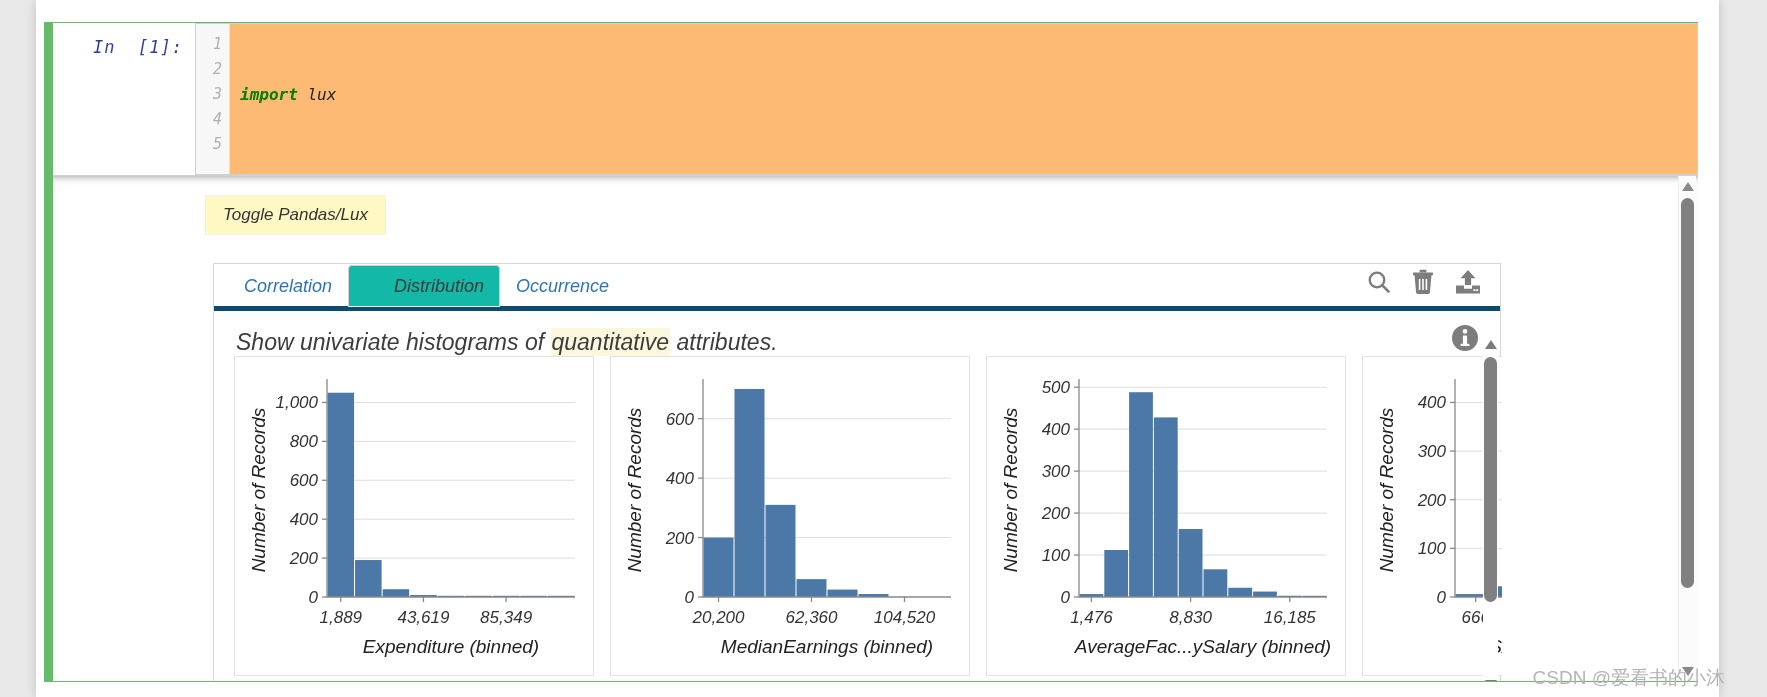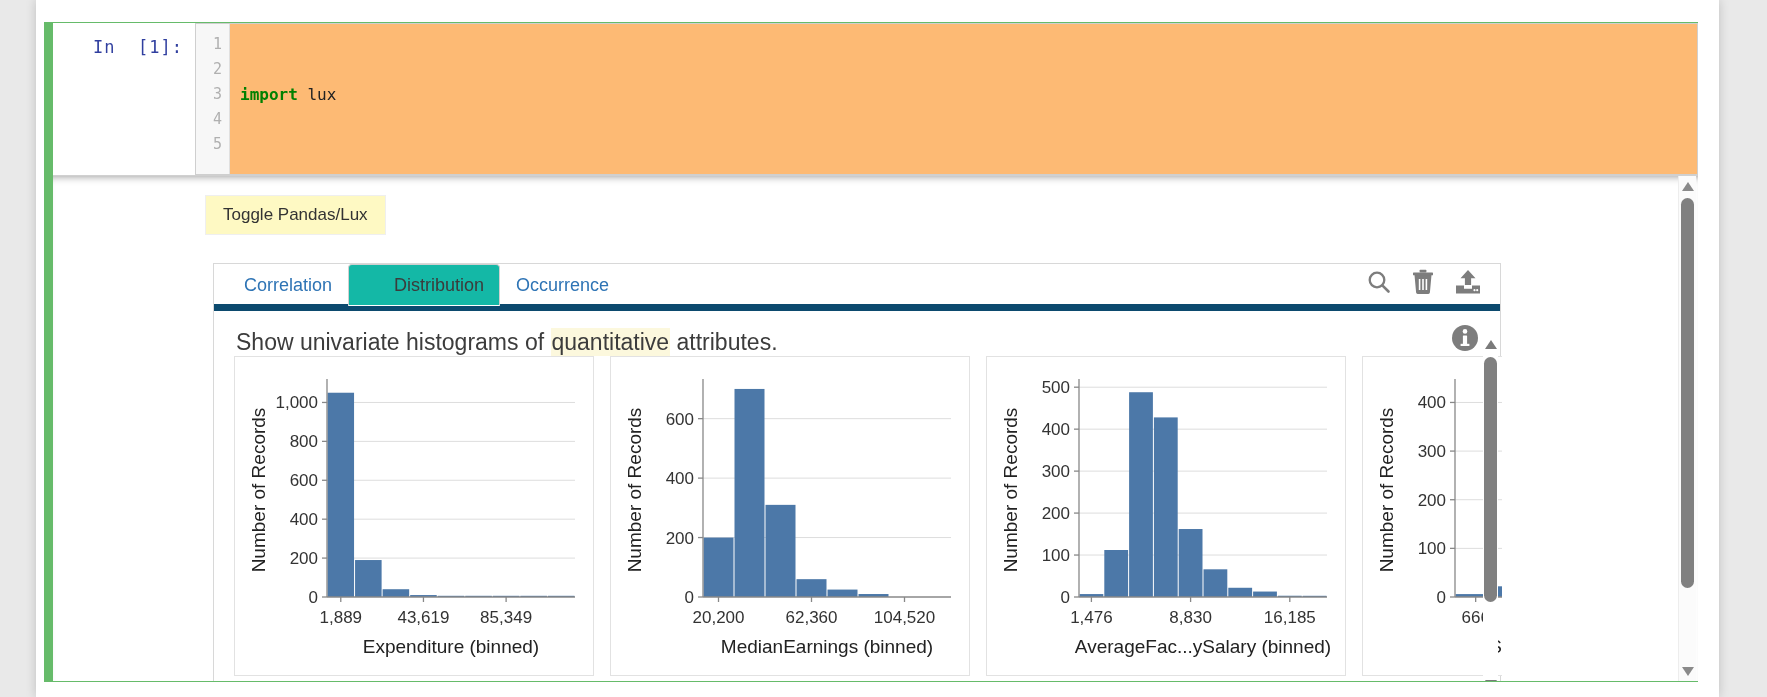--- a/index.html
+++ b/index.html
@@ -18,20 +18,21 @@
     background: #ffffff;
   }
 
   
   .nb-page {
     position: absolute;
     left: 36px; top: 0px;
     width: 1683px; height: 697px;
     background: #ffffff;
     box-shadow: 0 0 10px rgba(0,0,0,0.18);
+    font-style: italic;
   }
   .page-gutter-left {
     position: absolute; left: 0; top: 0; width: 36px; height: 697px;
     background: #e9e9e9;
   }
   .page-gutter-right {
     position: absolute; left: 1719px; top: 0; width: 48px; height: 697px;
     background: #e9e9e9;
   }
 
@@ -141,21 +142,21 @@
     left: 160px; top: 87px;
     width: 1288px; height: 420px;
     background: #ffffff;
     border: 1px solid #d8d8d8;
     border-bottom: none;
   }
 
   .tabbar {
     position: relative;
     height: 47px;
-    border-bottom: 7px solid #0c4a6e;
+    border-bottom: 5px solid #0c4a6e;
     padding-left: 14px;
     display: flex;
     align-items: center;
   }
   .tab {
     font-size: 18px;
     padding: 10px 15px 9px 15px;
     color: #2e74b5;
     cursor: pointer;
     position: relative;
@@ -543,13 +544,14 @@
         <div class="out-scroll">
           <div class="up-arrow"></div>
           <div class="thumb"></div>
           <div class="down-arrow"></div>
         </div>
 
       </div>
     </div>
   </div>
 
+  <div class="watermark">CSDN @爱看书的小沐</div>
 </div>
 
 </body></html>

